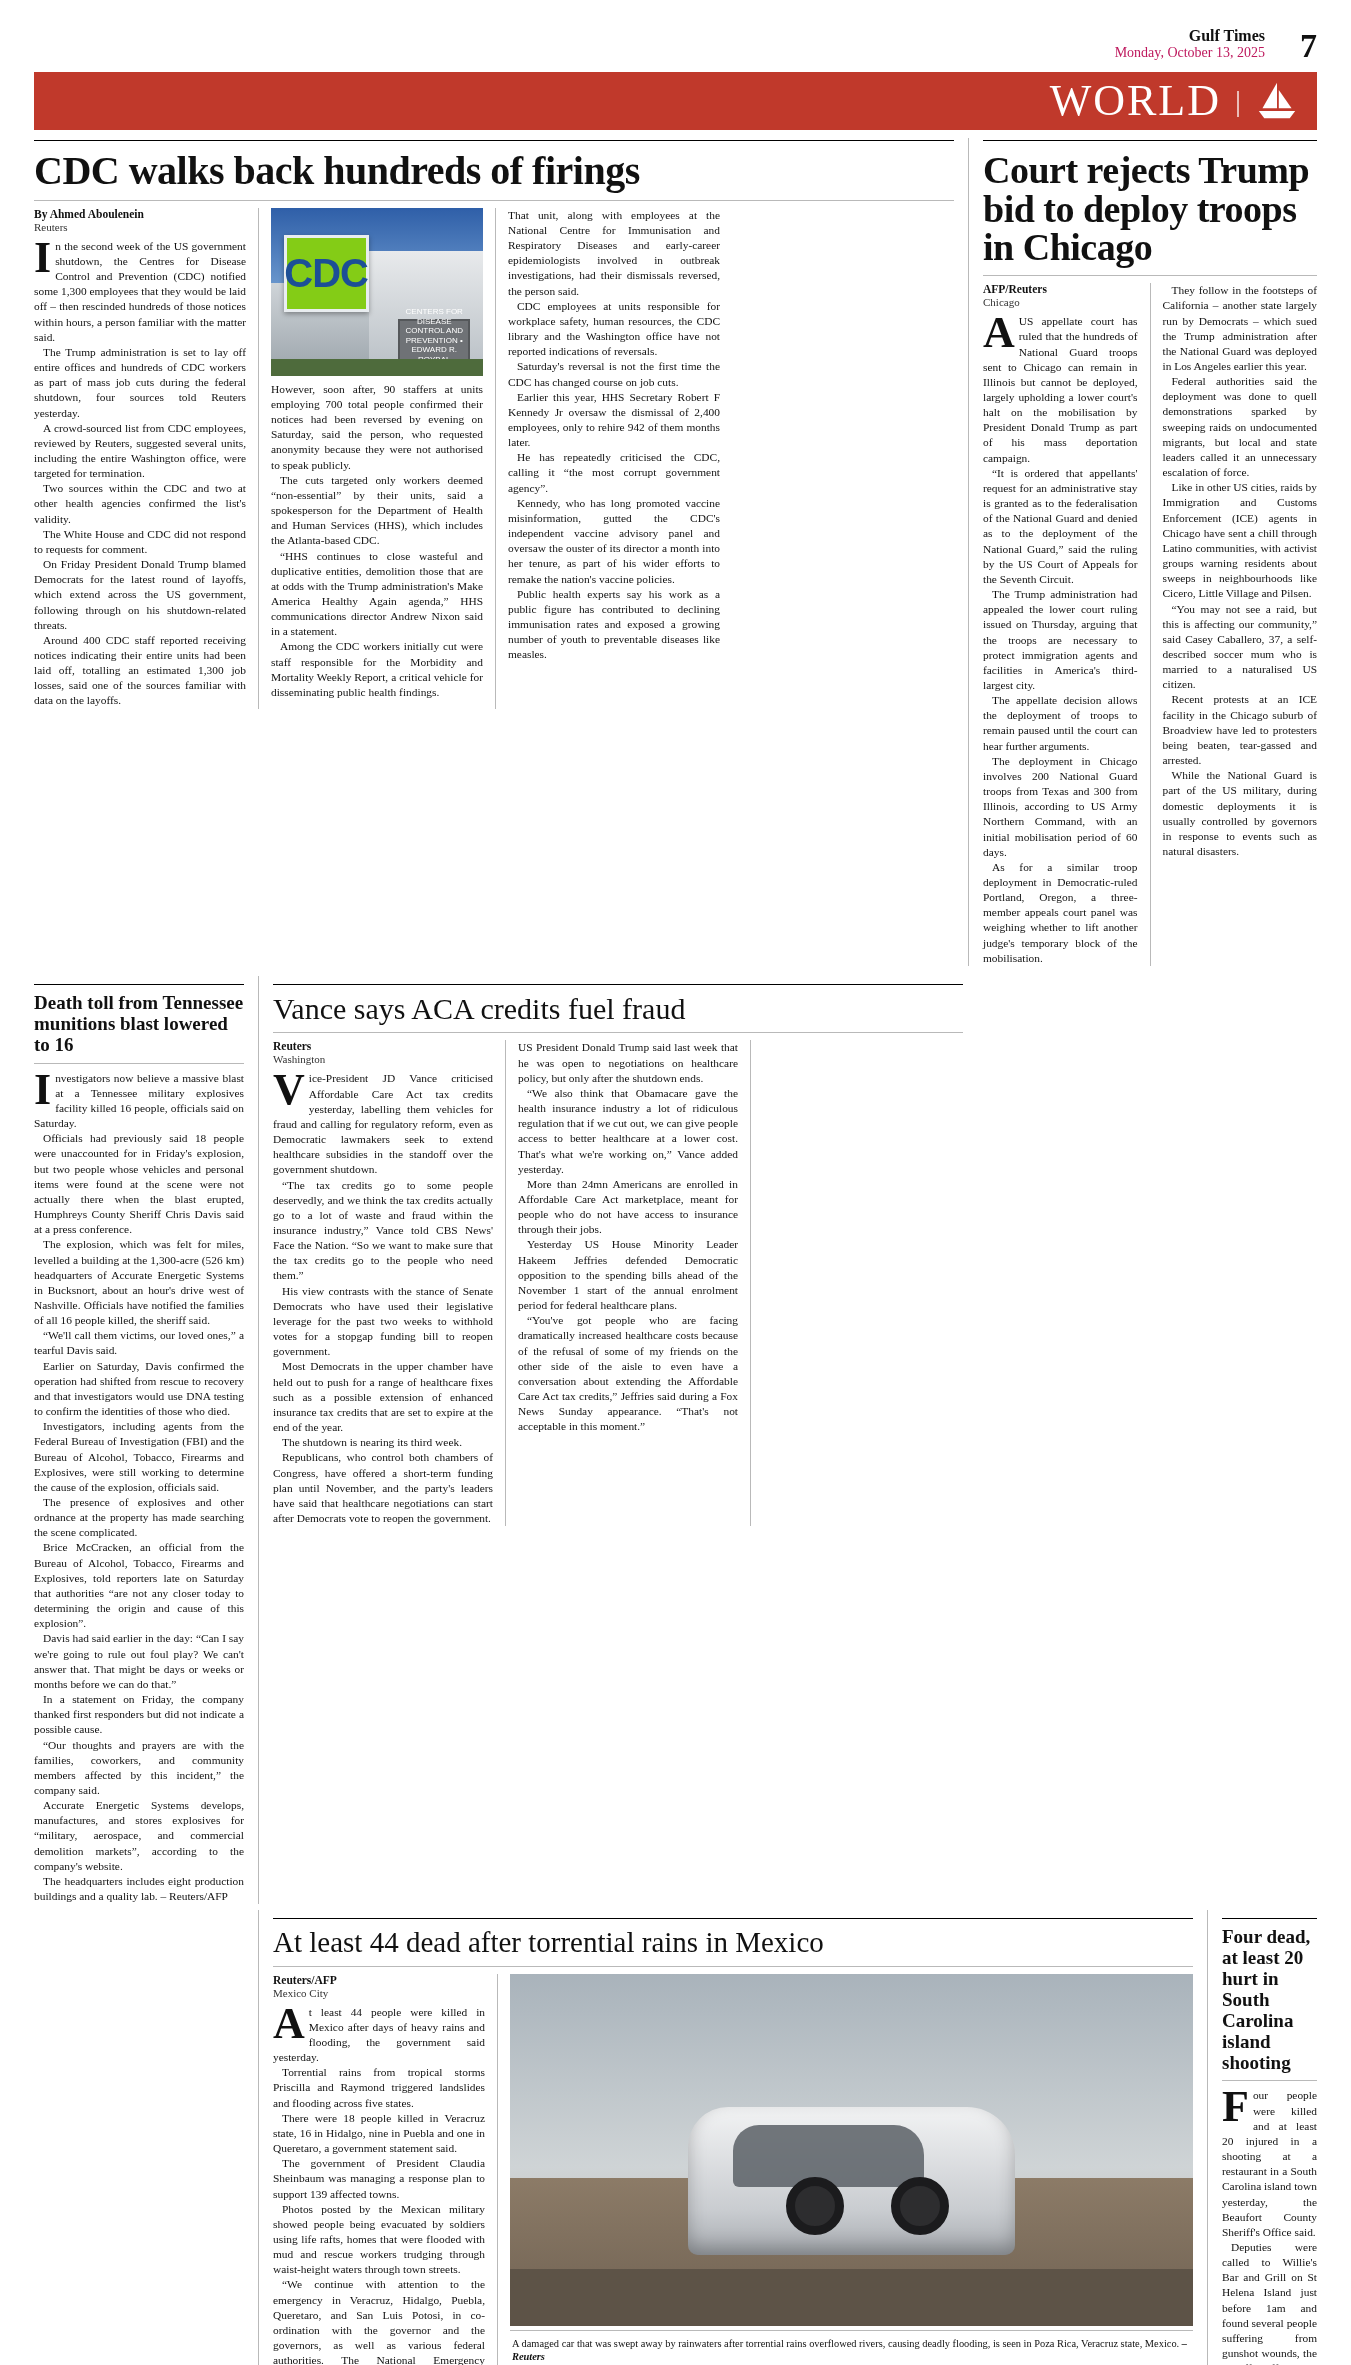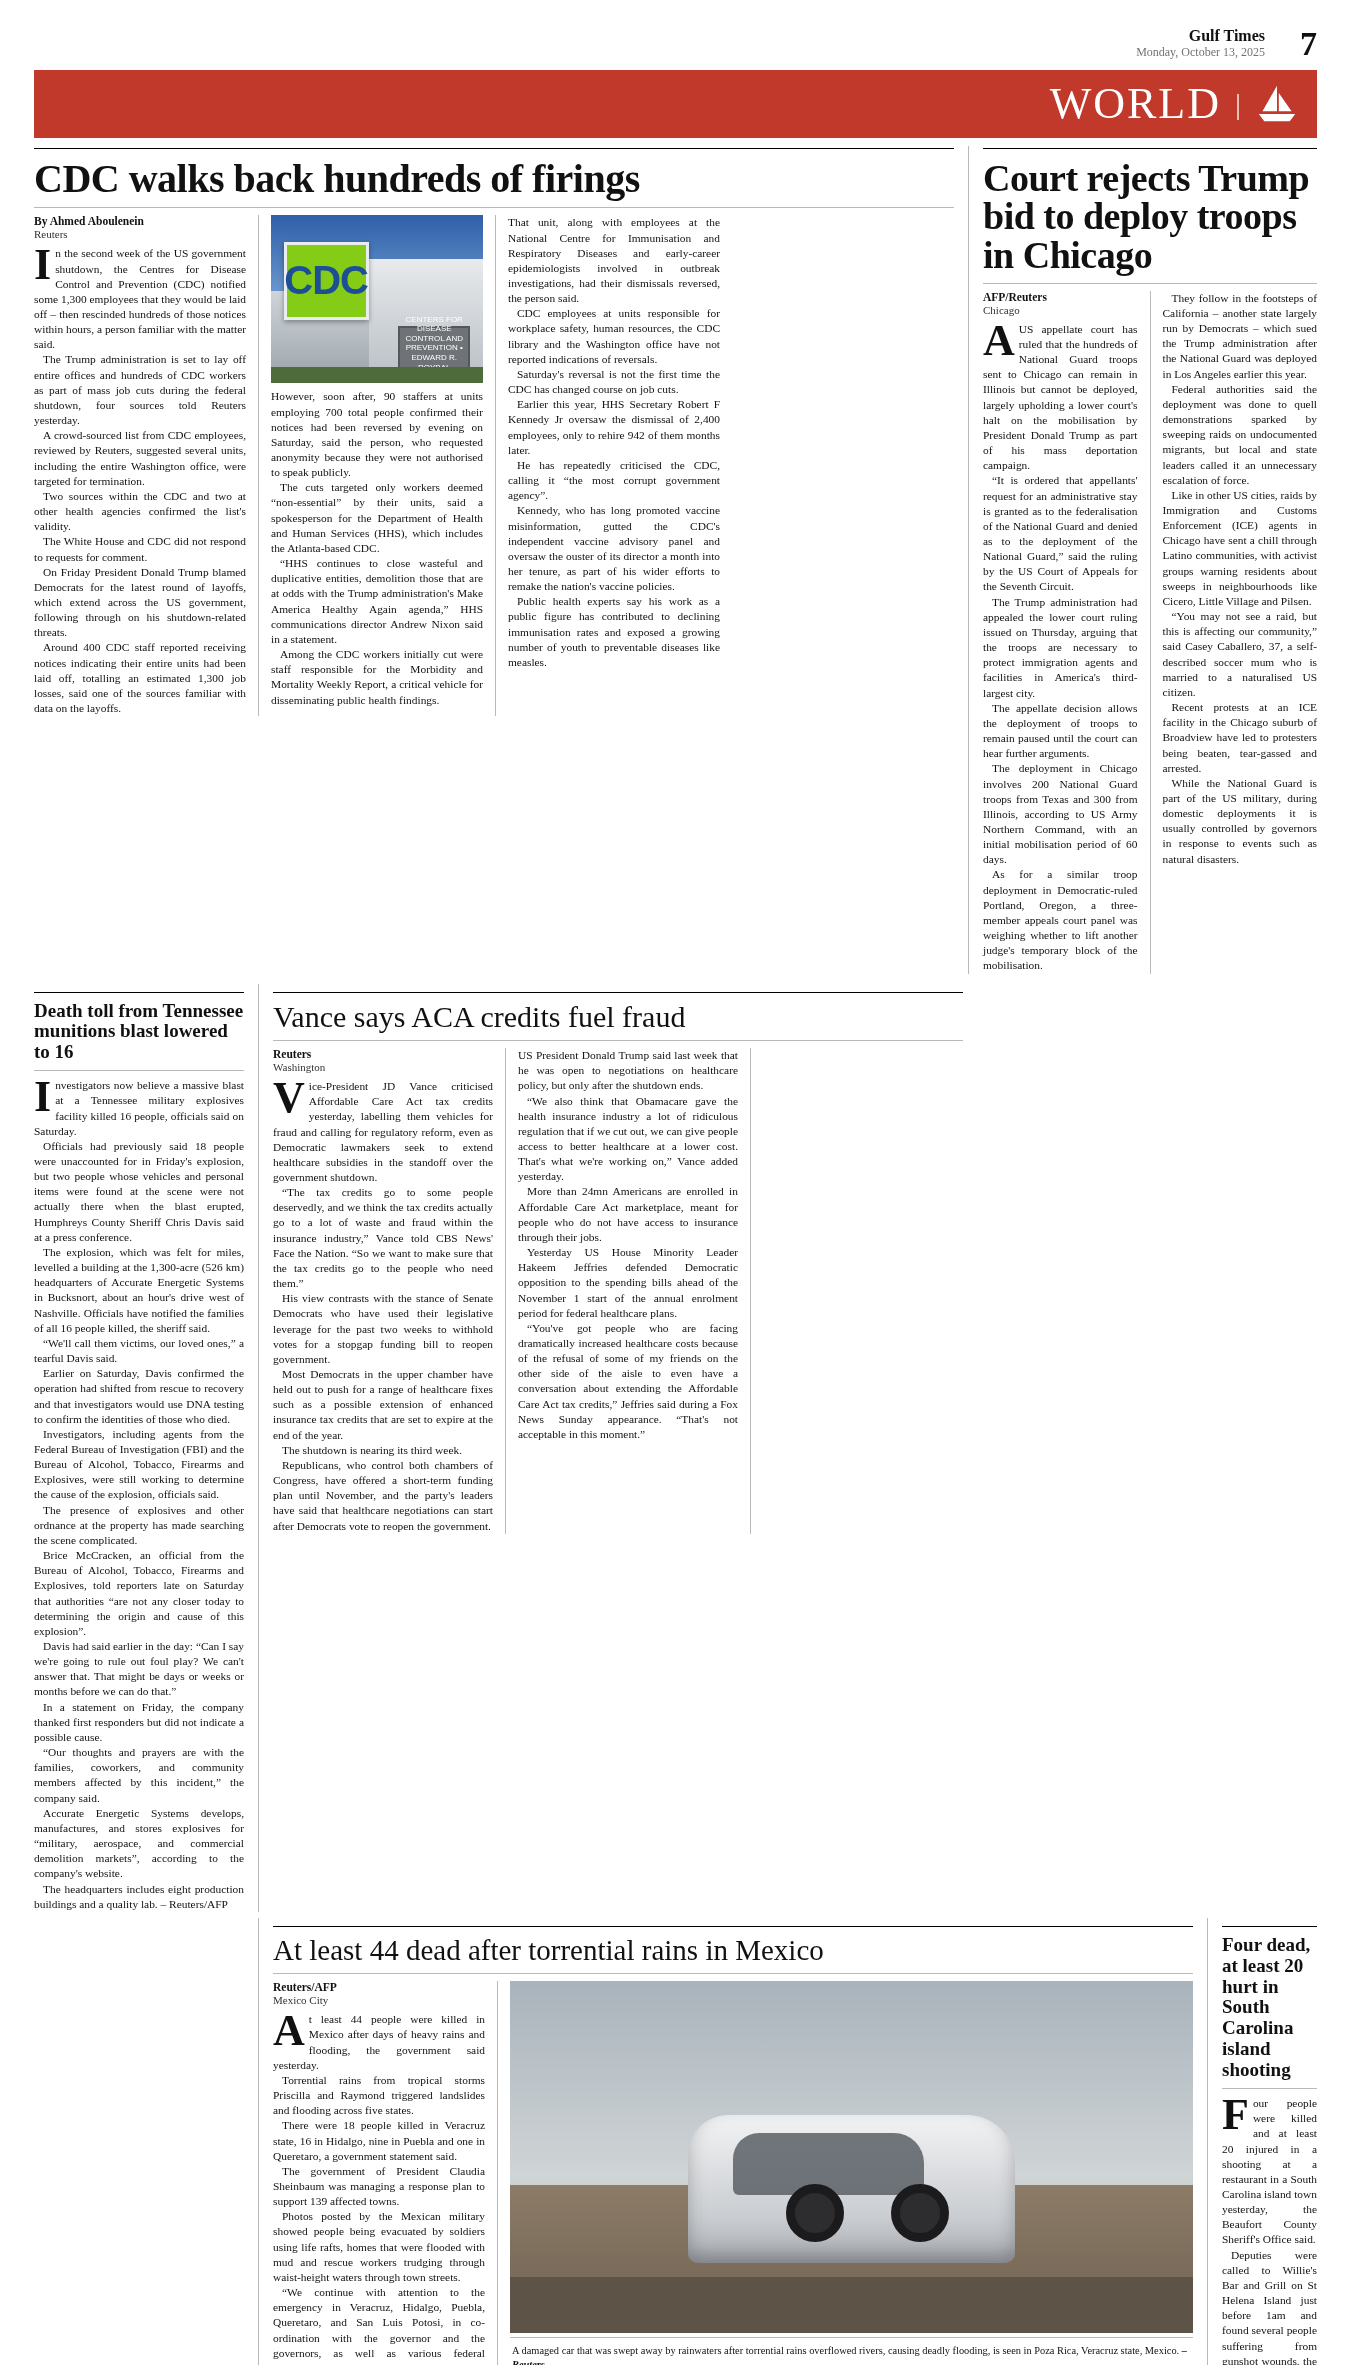--- a/index.html
+++ b/index.html
@@ -25,32 +25,32 @@
     justify-content: flex-end;
     padding: 26px 34px 4px 34px;
     gap: 19px;
   }
   .masthead-text { text-align: right; line-height: 1.2; }
   .masthead-title {
     font-family: "Liberation Serif", serif;
     font-weight: bold;
     font-size: 16px;
   }
-  .masthead-date { font-size: 12px; color: #737373; }
+  .masthead-date { font-size: 14px; color: #be185d; }
   .page-number {
     font-family: "Liberation Serif", serif;
     font-weight: bold;
     font-size: 34px;
     margin-left: 16px;
     line-height: 0.9;
   }
 
   .section-bar {
     margin: 6px 34px 0 34px;
-    height: 68px;
+    height: 58px;
     background: #c0392b;
     display: flex;
     align-items: center;
     justify-content: flex-end;
     padding-right: 18px;
     gap: 14px;
   }
   .section-name {
     color: #fff;
     font-family: "Liberation Serif", serif;

